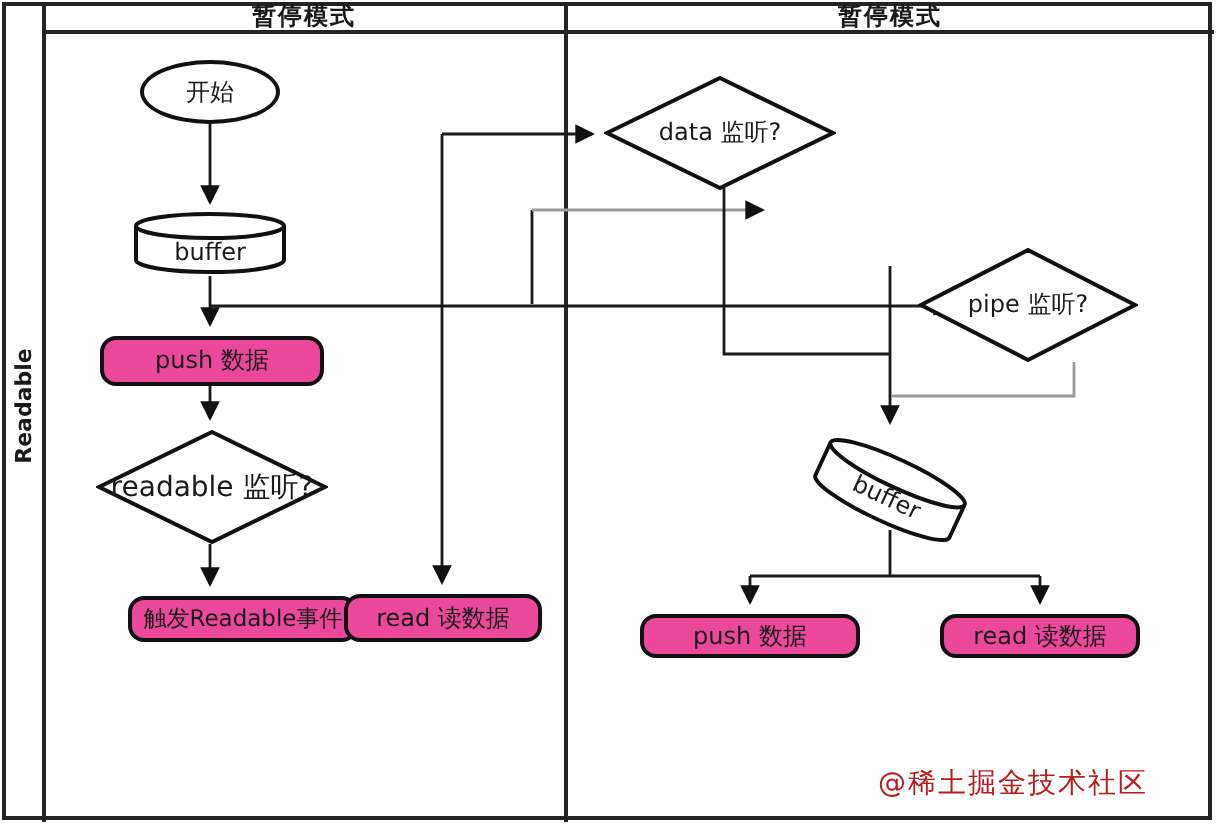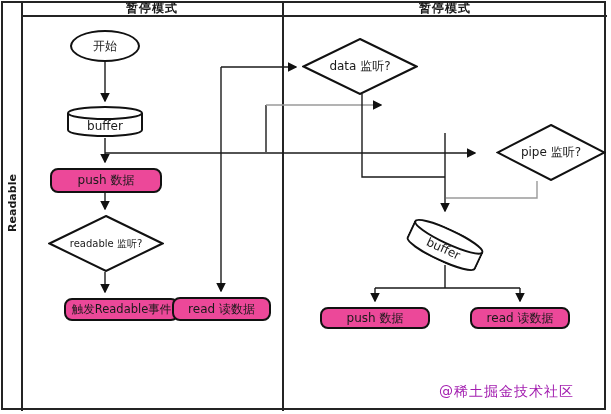--- a/index.html
+++ b/index.html
@@ -23,21 +23,21 @@
   #edges{position:absolute;left:0;top:0;z-index:1;}
   
   .node{position:absolute;z-index:2;display:flex;align-items:center;justify-content:center;
     font-size:12px;white-space:nowrap;}
   .proc{background:#ec4899;border:2px solid #111;border-radius:8px;box-sizing:border-box;}
   .ellipse{background:#fff;border:2px solid #111;border-radius:50%;box-sizing:border-box;}
   .shape-svg{position:absolute;left:0;top:0;width:100%;height:100%;}
   .shape-label{position:relative;z-index:3;}
   .cyl-label{margin-top:8px;}
   .rot25{transform:rotate(25deg);}
-  .watermark{position:absolute;right:37px;top:383px;font-size:14px;color:#a21caf;letter-spacing:1px;z-index:4;}
+  .watermark{position:absolute;right:37px;top:383px;font-size:14px;color:#b91c1c;letter-spacing:1px;z-index:4;}
 </style>
 </head>
 <body>
 
 <div id="stage">
 
   <div class="frame"></div>
   <div class="vline pool-divider"></div>
   <div class="vline col-divider"></div>
   <div class="header-line"></div>
@@ -81,40 +81,40 @@
   </div>
 
   <div class="node proc" style="left:50px;top:168px;width:112px;height:25px;">
     <span class="shape-label">push 数据</span>
   </div>
 
   <div class="node" style="left:48px;top:215px;width:116px;height:57px;">
     <svg class="shape-svg" viewBox="0 0 116 57" preserveAspectRatio="none">
       <polygon points="58,1 114.5,28.5 58,56 1.5,28.5" fill="#fff" stroke="#111" stroke-width="2"></polygon>
     </svg>
-    <span class="shape-label" style="font-size:10px;">readable 监听?</span>
+    <span class="shape-label" style="font-size:14px;">readable 监听?</span>
   </div>
 
   <div class="node proc" style="left:64px;top:298px;width:115px;height:23px;font-size:11.5px;">
     <span class="shape-label">触发Readable事件</span>
   </div>
 
   <div class="node proc" style="left:172px;top:297px;width:99px;height:24px;">
     <span class="shape-label">read 读数据</span>
   </div>
 
   <div class="node" style="left:302px;top:38px;width:116px;height:57px;">
     <svg class="shape-svg" viewBox="0 0 116 57" preserveAspectRatio="none">
       <polygon points="58,1 114.5,28.5 58,56 1.5,28.5" fill="#fff" stroke="#111" stroke-width="2"></polygon>
     </svg>
     <span class="shape-label">data 监听?</span>
   </div>
 
 
-  <div class="node" style="left:496px;top:124px;width:110px;height:57px;">
+  <div class="node" style="left:459px;top:124px;width:110px;height:57px;">
     <svg class="shape-svg" viewBox="0 0 110 57" preserveAspectRatio="none">
       <polygon points="55,1 108.5,28.5 55,56 1.5,28.5" fill="#fff" stroke="#111" stroke-width="2"></polygon>
     </svg>
     <span class="shape-label">pipe 监听?</span>
   </div>
 
   <div class="node rot25" style="left:407px;top:228px;width:76px;height:34px;">
     <svg class="shape-svg" viewBox="0 0 76 34" preserveAspectRatio="none">
       <path d="M1 8 L1 26 A37 7 0 0 0 75 26 L75 8" fill="#fff" stroke="#111" stroke-width="2"></path>
       <ellipse cx="38" cy="8" rx="37" ry="7" fill="#fff" stroke="#111" stroke-width="2"></ellipse>

